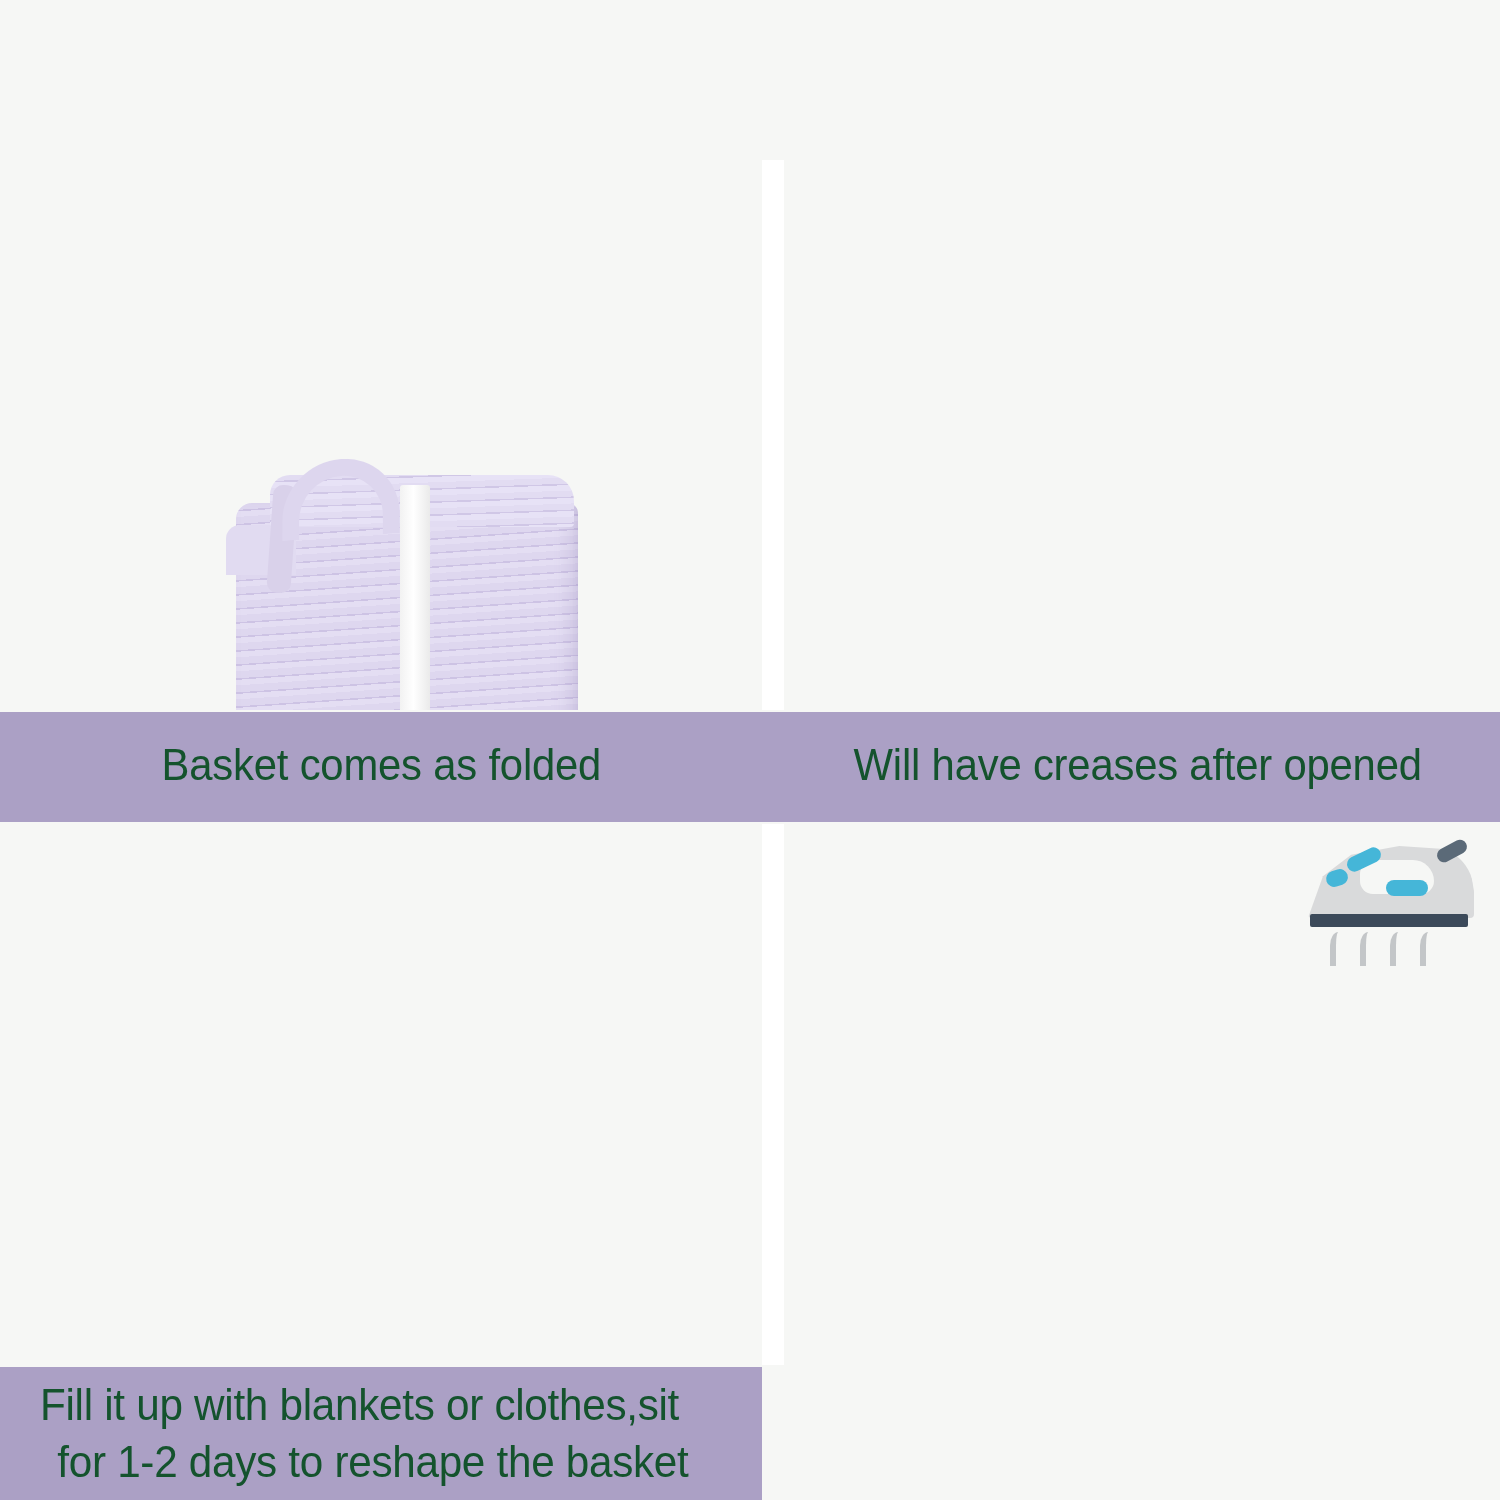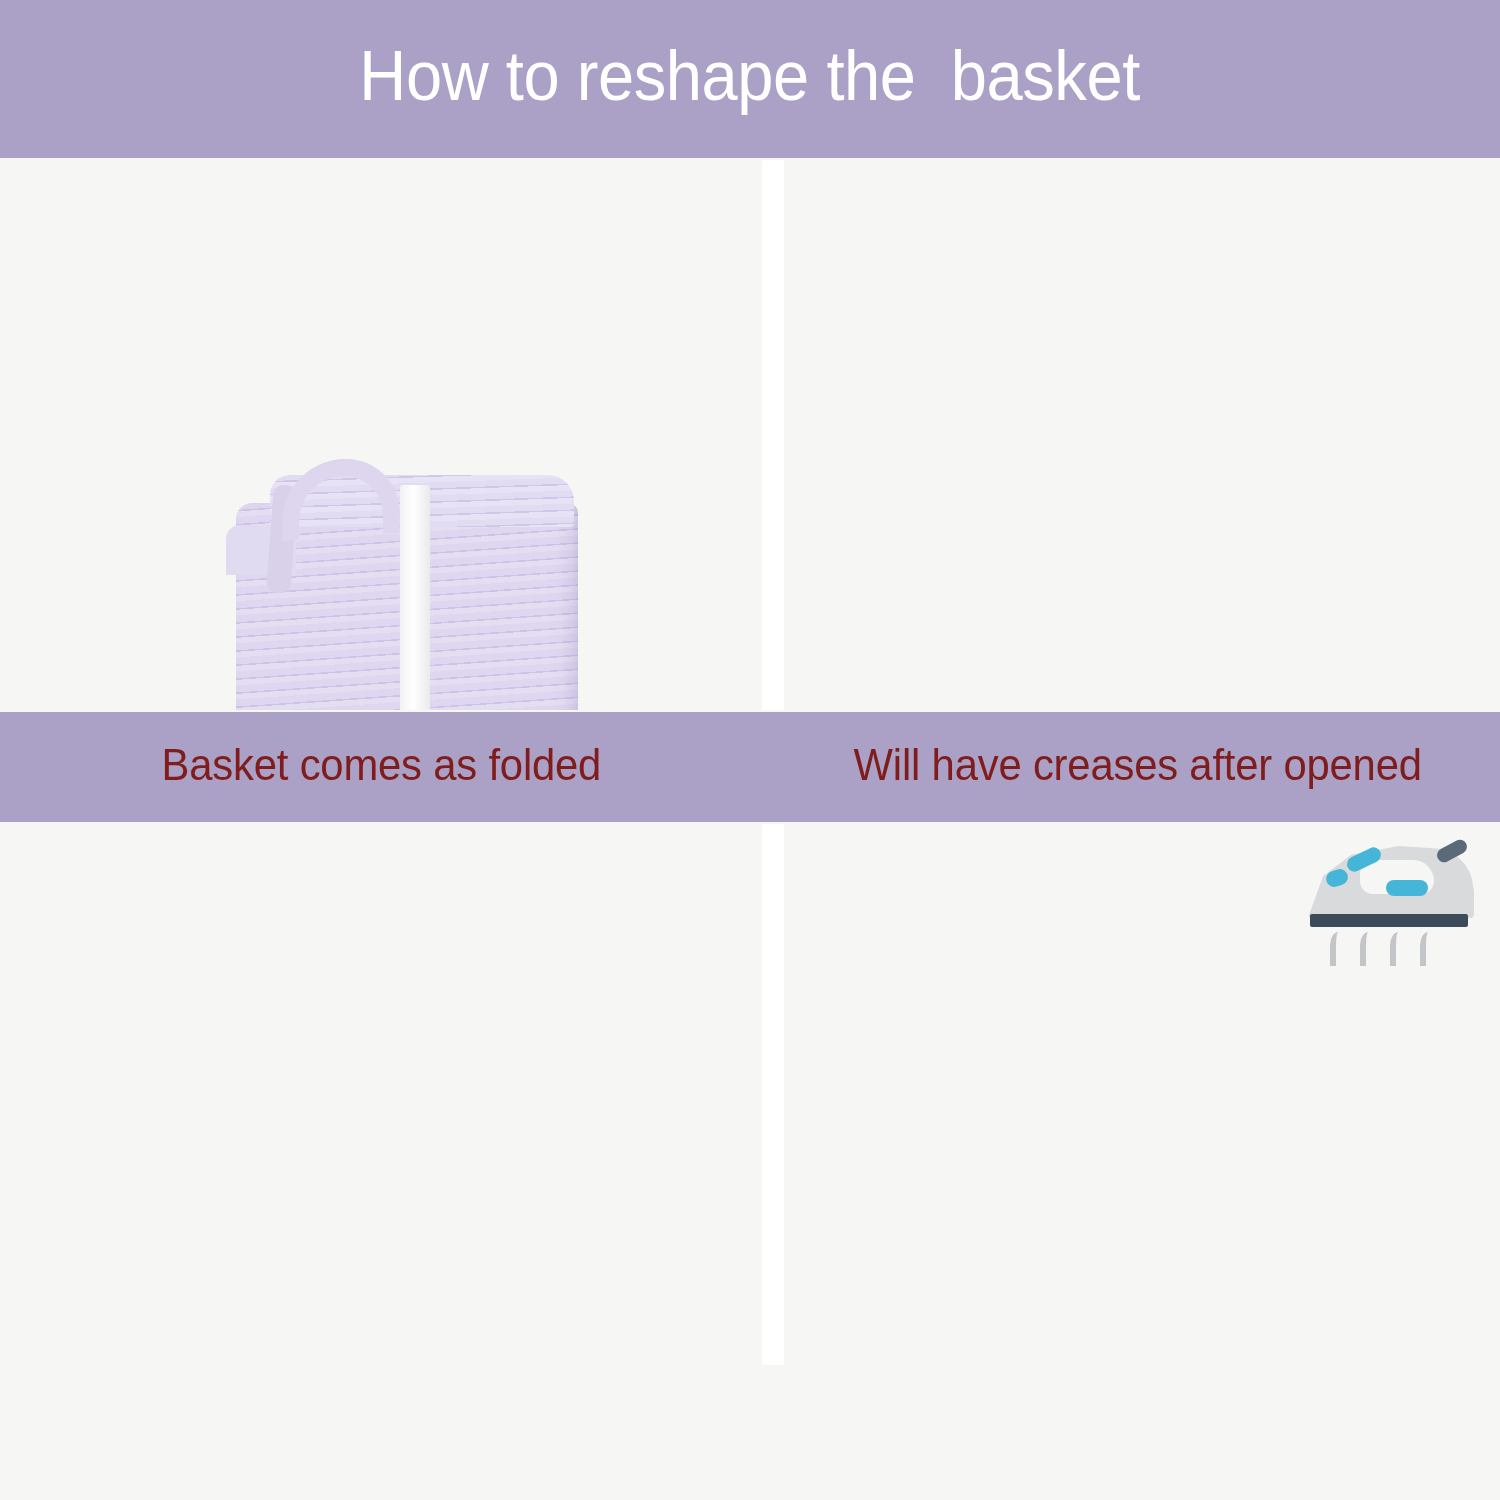--- a/index.html
+++ b/index.html
@@ -59,21 +59,21 @@
   }
   .divider-v.top { top: 160px; height: 550px; }
   .divider-v.bot { top: 824px; height: 541px; }
 
   
   .caption-band {
     position: absolute;
     background: #aba0c5;
     display: flex;
     align-items: center;
-    color: #7f1d1d;
+    color: #14532d;
   }
   .cap-mid-left {
     left: 0; top: 712px; width: 762px; height: 110px;
     justify-content: center;
   }
   .cap-mid-right {
     left: 762px; top: 712px; width: 738px; height: 110px;
     justify-content: center;
   }
   .cap-mid-left .cap-text,
@@ -235,23 +235,20 @@
   .steam.s1 { left: 28px; }
   .steam.s2 { left: 58px; }
   .steam.s3 { left: 88px; }
   .steam.s4 { left: 118px; }
 </style>
 </head>
 <body>
 
 <div id="page">
 
-  <div class="title-band">
-    <div class="title-text">How to reshape the  basket</div>
-  </div>
 
   <div class="panel panel-tl">
     <div class="art folded-wrap">
       <div class="folded-body"></div>
       <div class="folded-leftcorner"></div>
       <div class="folded-topflap"></div>
       <div class="folded-handle2"></div>
       <div class="folded-handle"></div>
       <div class="folded-strap"></div>
     </div>
@@ -293,14 +290,18 @@
     <div class="iron-knob k3"></div>
     <div class="iron-knob k1"></div>
     <div class="iron-handle-tip"></div>
     <div class="iron-base"></div>
     <div class="steam s1"></div>
     <div class="steam s2"></div>
     <div class="steam s3"></div>
     <div class="steam s4"></div>
   </div>
 
+  <div class="caption-band cap-bot-left">
+    <span class="cap-line l1">Fill it up with blankets or clothes,sit</span>
+    <span class="cap-line l2">for 1-2 days to reshape the basket</span>
+  </div>
 
 </div>
 
 </body></html>

